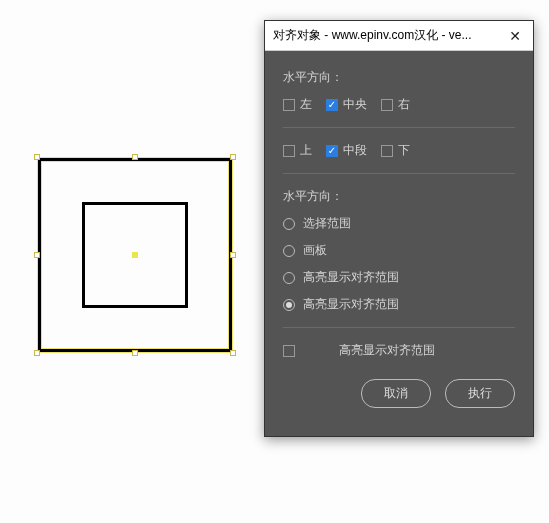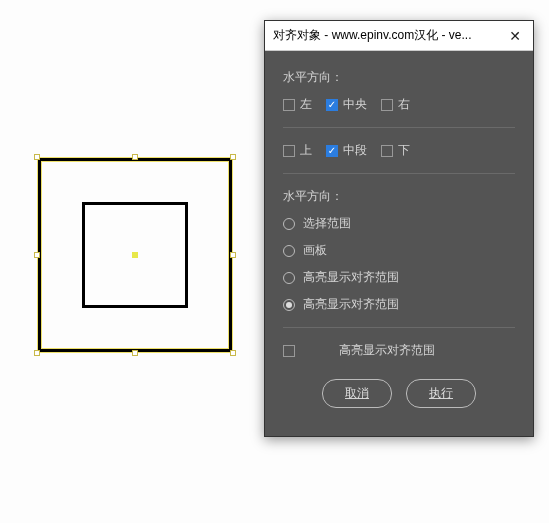--- a/index.html
+++ b/index.html
@@ -149,24 +149,23 @@
       justify-content: center;
     }
     .radio.selected::after {
       content: "";
       width: 6px; height: 6px;
       background: #ddd;
       border-radius: 50%;
     }
     .btn-row {
       display: flex;
-      justify-content: center;
+      justify-content: flex-end;
       gap: 14px;
       margin-top: 20px;
-      text-decoration: underline;
     }
     .btn {
       min-width: 70px;
       padding: 5px 18px;
       border: 1px solid #bbb;
       border-radius: 14px;
       background: transparent;
       color: #ddd;
       font-size: 12px;
       cursor: pointer;

